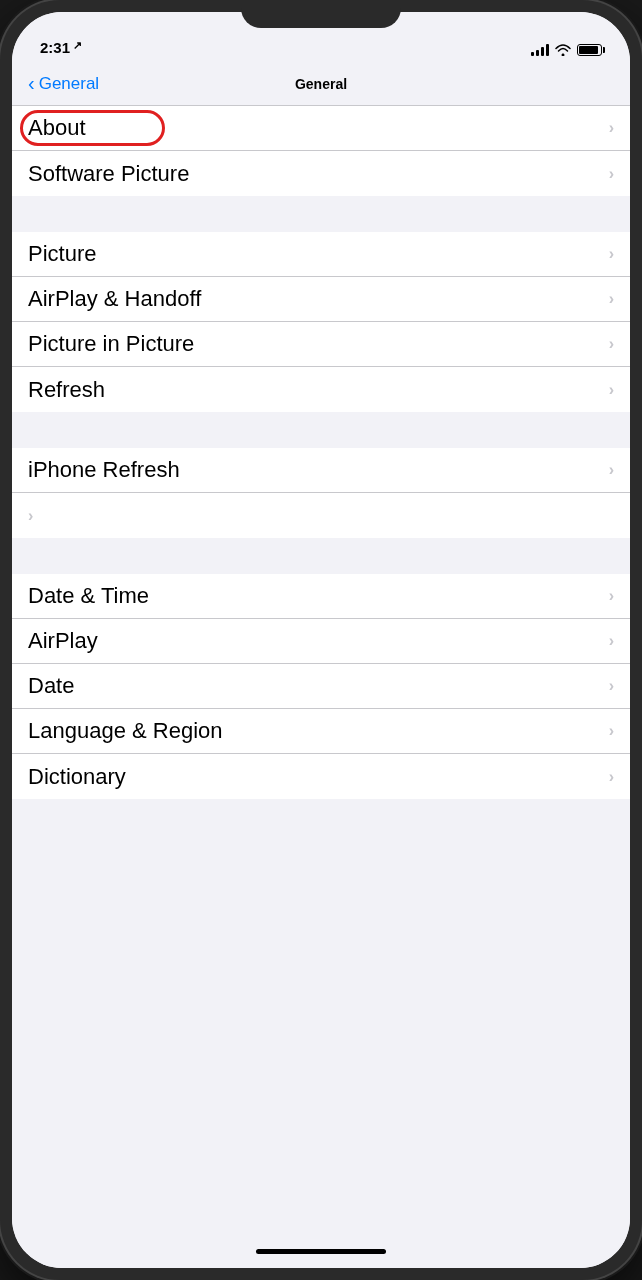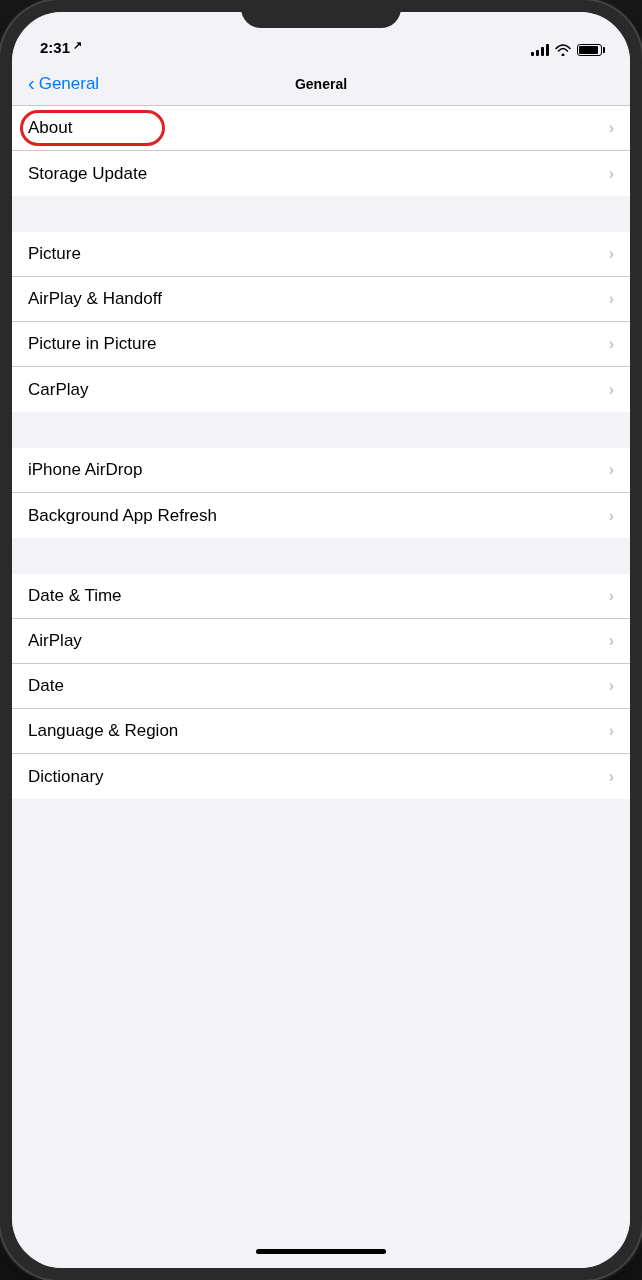--- a/index.html
+++ b/index.html
@@ -216,21 +216,21 @@
       border-bottom: 0.5px solid #c8c8cc;
       cursor: pointer;
       position: relative;
     }
 
     .list-item:last-child {
       border-bottom: none;
     }
 
     .list-item-label {
-      font-size: 17px;
+      font-size: 22px;
       color: #000;
       font-weight: 400;
     }
 
     .list-item-chevron {
       color: #c7c7cc;
       font-size: 16px;
       font-weight: 600;
     }
 
@@ -311,21 +311,21 @@
     <div class="content">
 
       <div class="section">
         <div class="section-group">
           <div class="list-item about-item">
             <div class="about-highlight"></div>
             <span class="list-item-label">About</span>
             <span class="list-item-chevron">›</span>
           </div>
           <div class="list-item">
-            <span class="list-item-label">Storage Update</span>
+            <span class="list-item-label">Software Picture</span>
             <span class="list-item-chevron">›</span>
           </div>
         </div>
       </div>
 
       <div class="section-separator"></div>
 
       <div class="section">
         <div class="section-group">
           <div class="list-item">
@@ -334,36 +334,35 @@
           </div>
           <div class="list-item">
             <span class="list-item-label">AirPlay &amp; Handoff</span>
             <span class="list-item-chevron">›</span>
           </div>
           <div class="list-item">
             <span class="list-item-label">Picture in Picture</span>
             <span class="list-item-chevron">›</span>
           </div>
           <div class="list-item">
-            <span class="list-item-label">CarPlay</span>
+            <span class="list-item-label">Refresh</span>
             <span class="list-item-chevron">›</span>
           </div>
         </div>
       </div>
 
       <div class="section-separator"></div>
 
       <div class="section">
         <div class="section-group">
           <div class="list-item">
-            <span class="list-item-label">iPhone AirDrop</span>
-            <span class="list-item-chevron">›</span>
-          </div>
-          <div class="list-item">
-            <span class="list-item-label">Background App Refresh</span>
+            <span class="list-item-label">iPhone Refresh</span>
+            <span class="list-item-chevron">›</span>
+          </div>
+          <div class="list-item">
             <span class="list-item-chevron">›</span>
           </div>
         </div>
       </div>
 
       <div class="section-separator"></div>
 
       <div class="section">
         <div class="section-group">
           <div class="list-item">

